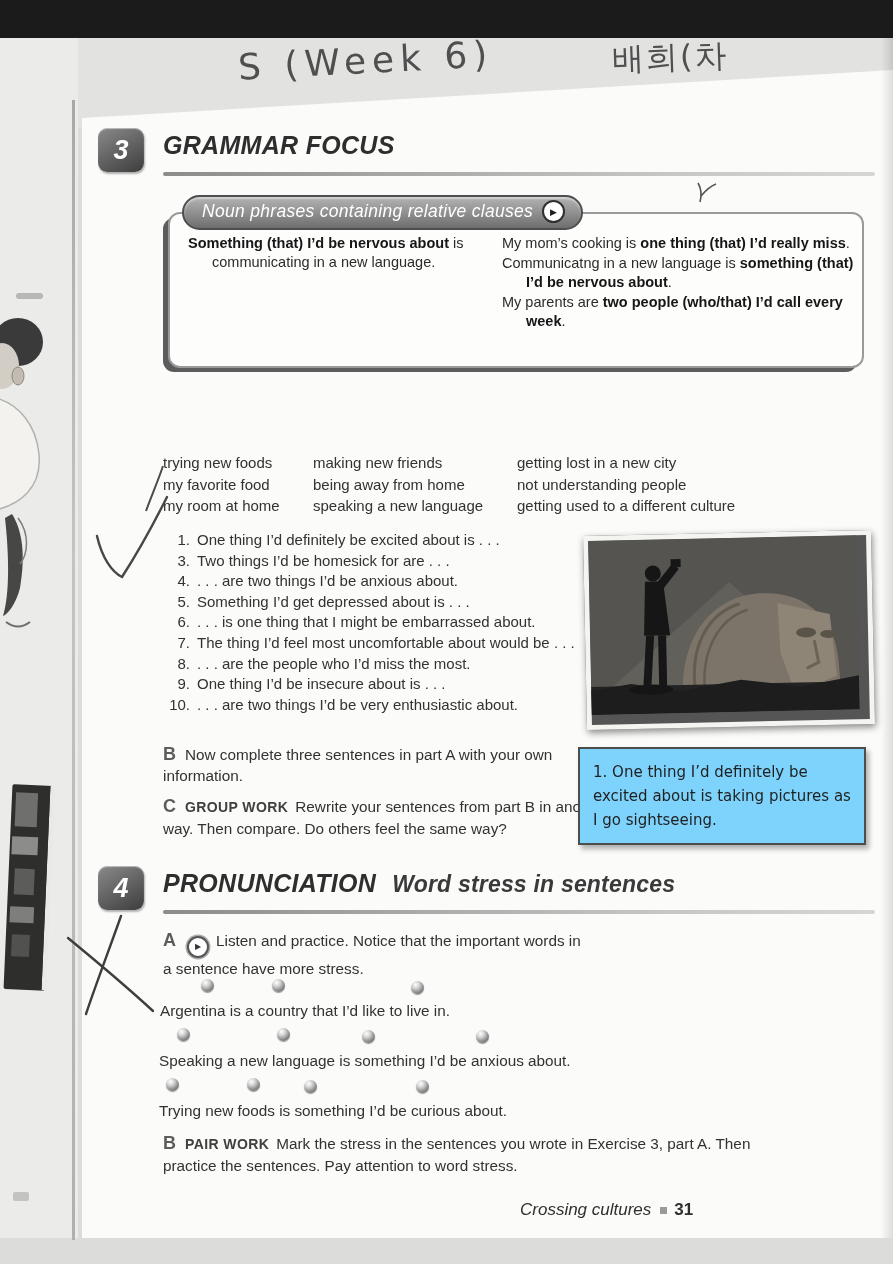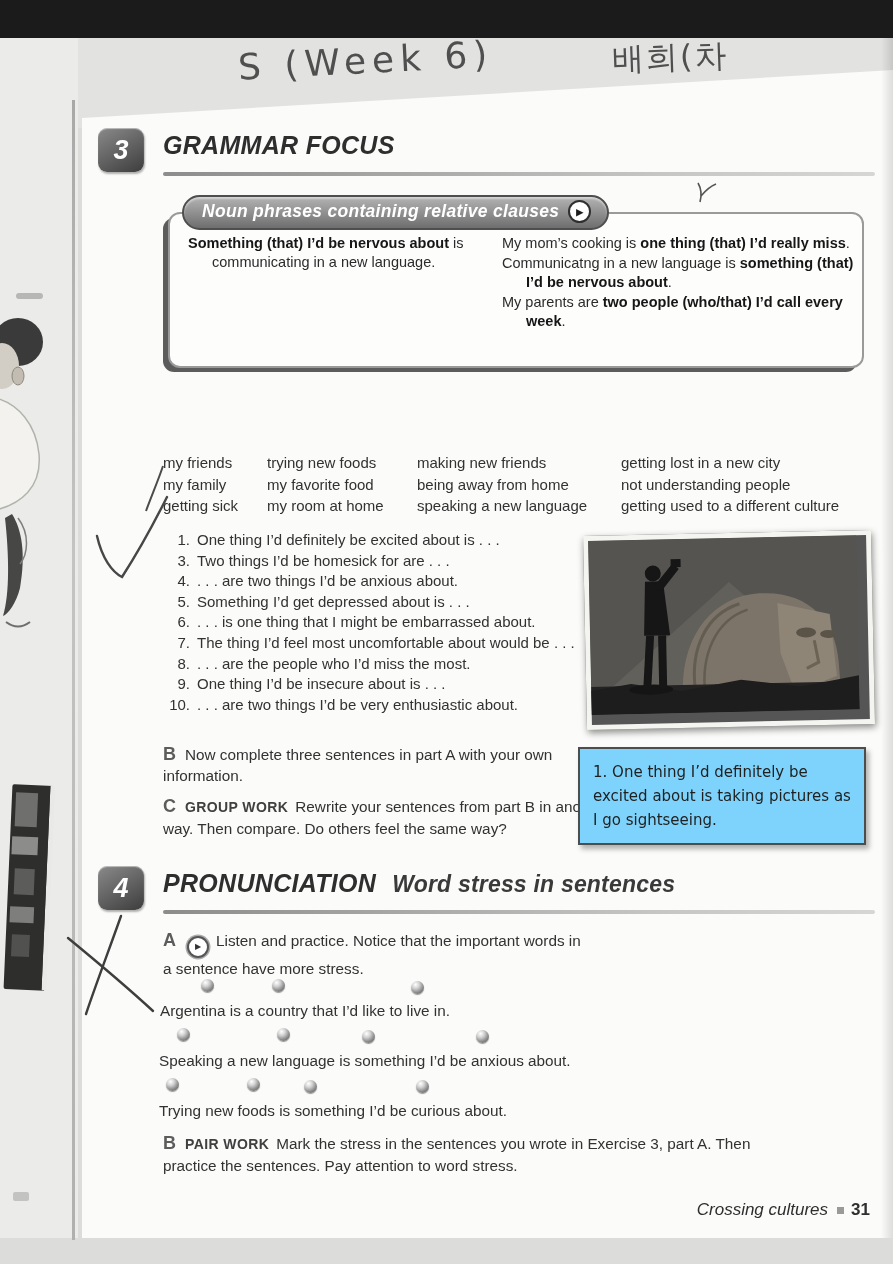--- a/index.html
+++ b/index.html
@@ -29,21 +29,21 @@
   .sec-sub{font-weight:600;font-style:italic;font-size:23px;color:#3a3a3a;margin-left:16px;letter-spacing:.2px;}
   .rule{position:absolute;height:4px;border-radius:2px;
     background:linear-gradient(90deg,#8c8c8c,#c6c6c4 70%,#d6d6d4);}
 
   
   .gbox{position:absolute;left:168px;top:212px;width:692px;height:152px;background:#fdfdfc;
     border:2px solid #9a9a9a;border-radius:12px;box-shadow:-6px 5px 0 -1px #5c5c5c;}
   .gpill{position:absolute;left:182px;top:195px;display:flex;align-items:center;gap:9px;
     padding:3px 16px 5px 18px;border-radius:18px;border:2px solid #4e4e4e;
     background:linear-gradient(180deg,#b3b3b3,#6e6e6e);box-shadow:inset 0 2px 2px rgba(255,255,255,.45);
-    color:#fff;font-weight:700;font-style:italic;font-size:17.5px;letter-spacing:.3px;}
+    color:#fff;font-weight:400;font-style:italic;font-size:17.5px;letter-spacing:.3px;}
   .play{width:19px;height:19px;border-radius:50%;background:#fff;border:2px solid #2f2f2f;
     display:inline-flex;align-items:center;justify-content:center;font-size:9px;color:#1c1c1c;font-style:normal;}
   .gcol{position:absolute;top:234px;font-size:14.5px;line-height:19px;color:#2b2b2b;}
   .gcol p{margin:0 0 1px 0;padding-left:24px;text-indent:-24px;}
   .gcol .b{font-weight:700;color:#161616;}
   .gl{left:188px;width:302px;}
   .gr{left:502px;width:352px;}
 
   
   .blk{position:absolute;font-size:15.3px;line-height:21px;color:#323232;}
@@ -69,21 +69,21 @@
     font-size:15px;line-height:1.6;color:#1f1f1f;font-family:"DejaVu Sans",sans-serif;}
   .dot{position:absolute;width:13px;height:13px;border-radius:50%;
     background:radial-gradient(circle at 35% 28%,#ffffff 0%,#d2d2d2 30%,#8d8d8d 62%,#4f4f4f 100%);
     box-shadow:0 1px 1px rgba(0,0,0,.4);}
   .psent{position:absolute;font-size:15.3px;color:#323232;white-space:nowrap;}
   .play-inline{display:inline-flex;width:18px;height:18px;border-radius:50%;background:#fff;
     border:2px solid #555;align-items:center;justify-content:center;font-size:8px;color:#333;
     vertical-align:-3px;margin:0 7px 0 2px;box-shadow:0 0 0 1.5px #aaa;}
 
   
-  .footer{position:absolute;left:520px;top:1200px;width:350px;text-align:right;font-size:17px;color:#2e2e2e;}
+  .footer{position:absolute;left:520px;top:1200px;width:350px;text-align:left;font-size:17px;color:#2e2e2e;}
   .footer .bk{font-style:italic;}
   .footer .sq{display:inline-block;width:7px;height:7px;background:#9a9a9a;margin:0 7px 1px 9px;}
   .footer .pg{font-weight:700;}
 
   
   .dash{position:absolute;left:16px;top:293px;width:27px;height:6px;border-radius:3px;background:#b7b7b5;}
   .strip{position:absolute;left:8px;top:785px;width:38px;height:205px;transform:rotate(2.5deg);
     background:#2e2e2c;border-right:5px solid #e9e9e7;border-radius:2px;overflow:hidden;}
   .marks{position:absolute;left:0;top:0;width:893px;height:1264px;pointer-events:none;}
   .smudge{position:absolute;left:13px;top:1192px;width:16px;height:9px;background:#c3c3c1;border-radius:2px;}
@@ -116,25 +116,20 @@
     <p><span class="b">Something (that) I’d be nervous about</span><span> is communicating in a new language.</span></p>
   </div>
   <div class="gcol gr">
     <p><span>My mom’s cooking is </span><span class="b">one thing (that) I’d really miss</span><span>.</span></p>
     <p><span>Communicatng in a new language is </span><span class="b">something (that) I’d be nervous about</span><span>.</span></p>
     <p><span>My parents are </span><span class="b">two people (who/that) I’d call every week</span><span>.</span></p>
   </div>
 
 
   <div class="phrases">
-    <div class="col c1">
-      <span>my friends</span>
-      <span>my family</span>
-      <span>getting sick</span>
-    </div>
     <div class="col c2">
       <span>trying new foods</span>
       <span>my favorite food</span>
       <span>my room at home</span>
     </div>
     <div class="col c3">
       <span>making new friends</span>
       <span>being away from home</span>
       <span>speaking a new language</span>
     </div>

